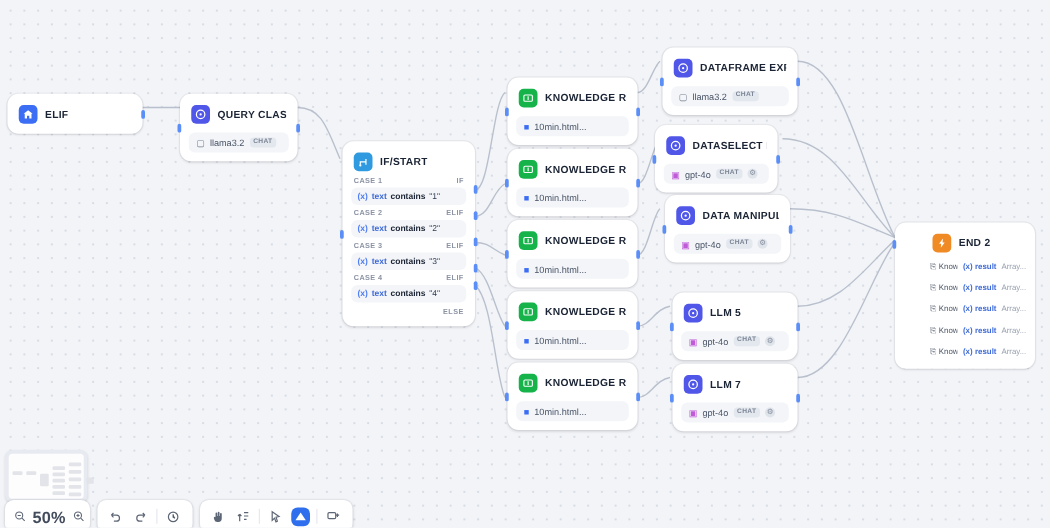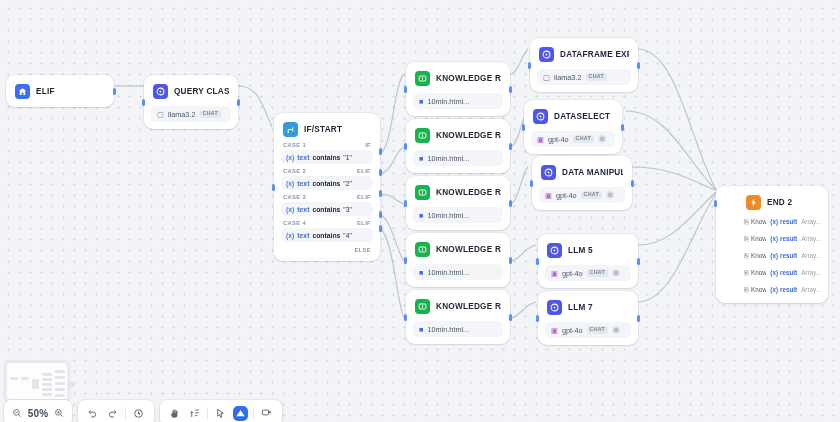--- a/index.html
+++ b/index.html
@@ -105,21 +105,21 @@
   #minimap i { position: absolute; background: #e2e4e9; border-radius: 1px; display:block; }
 
   
   .bar {
     position: absolute; bottom: -4px; height: 26px;
     background: #ffffff; border-radius: 7px;
     box-shadow: 0 1px 3px rgba(16,24,40,.12), 0 0 0 1px rgba(16,24,40,.04);
     display: flex; align-items: center; gap: 5px; padding: 0 7px;
   }
   .bar .tb { display: flex; align-items: center; justify-content: center; width: 15px; height: 15px; color: #5d6675; }
-  .zoomtxt { font-size: 10px; color: #434c5c; font-weight: bold; letter-spacing: .2px; }
+  .zoomtxt { font-size: 13px; color: #434c5c; font-weight: bold; letter-spacing: .2px; }
   .sep { width: 1px; height: 12px; background: #e6e9ef; }
   .tb.active { background: #2f6fed; color: #fff; border-radius: 5px; }
   .dim { color: #c2c7d0; }
 </style>
 </head>
 <body>
 
 <div id="canvas">
 
   <svg id="edges">
@@ -435,21 +435,21 @@
     <div class="row">
       <span style="color:#c05bd8;">▣</span>
       <span>gpt-4o</span>
       <span class="chip">CHAT</span>
       <span class="mini-gear">⚙</span>
     </div>
     <span class="h l"></span>
     <span class="h r"></span>
   </div>
 
-  <div class="node" style="left:716px; top:186px; width:112px;padding-left:28px;">
+  <div class="node" style="left:716px; top:178px; width:112px;padding-left:28px;">
     <div class="node-head">
       <span class="nicon" style="background:#f08a24;">
         <svg width="9" height="9" viewBox="0 0 16 16">
             <path fill="#fff" d="M9.5 1.5 4 9h3l-.5 5.5L12 7H9z"></path>
           </svg>
       </span>
       <span class="ntitle">END 2</span>
     </div>
 
     <div class="out-row">

